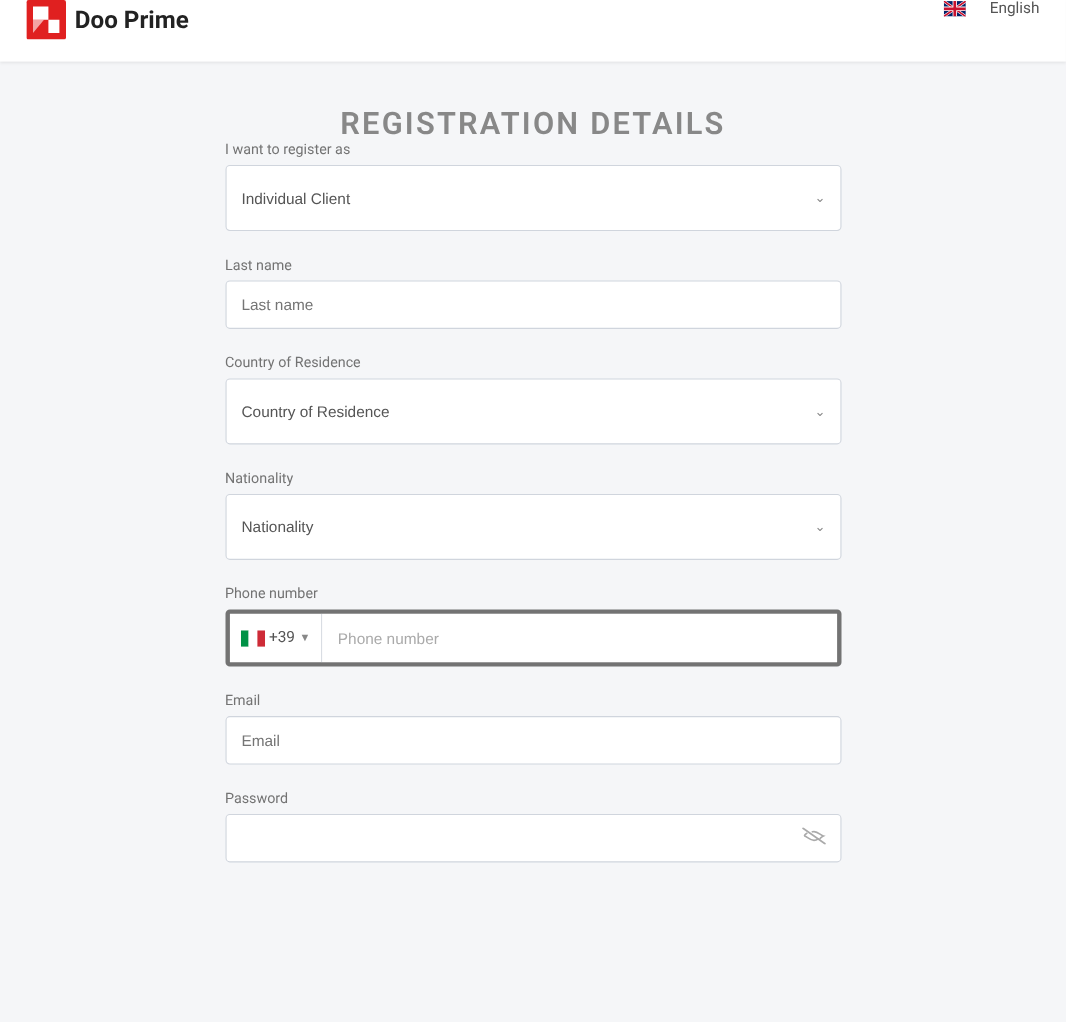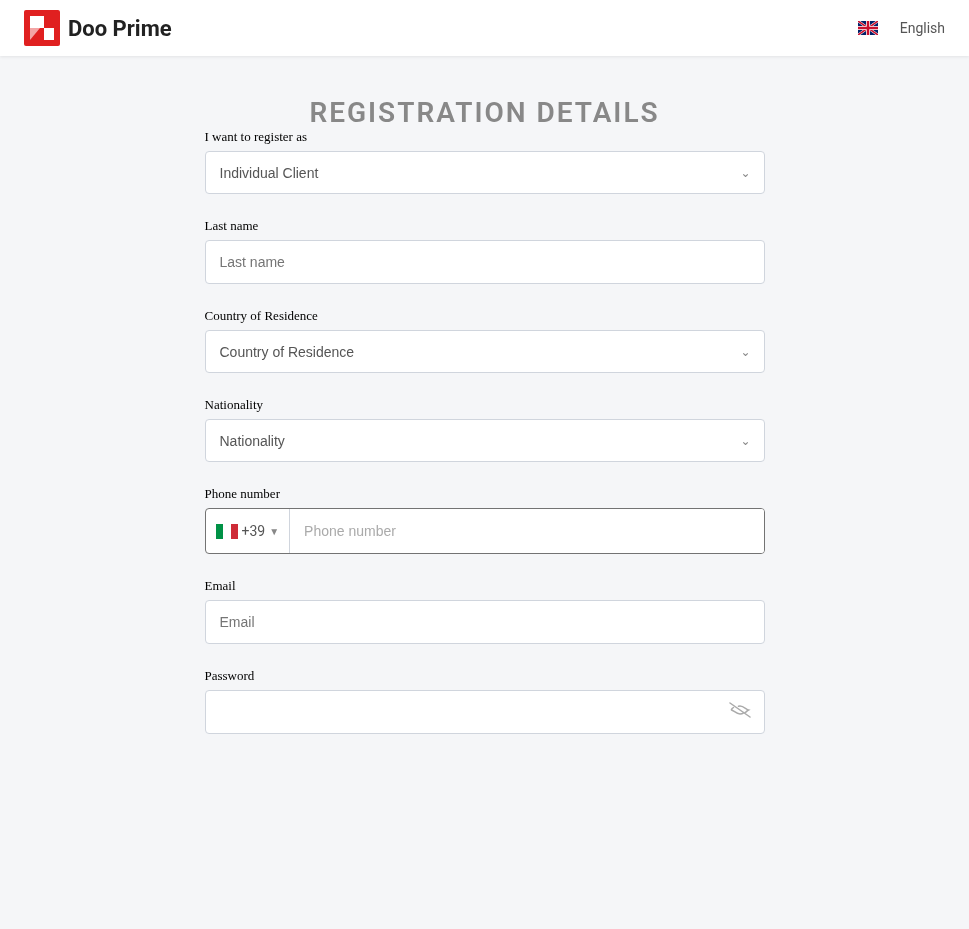--- a/index.html
+++ b/index.html
@@ -13,21 +13,21 @@
       background-color: #f5f6f8;
       min-height: 929px;
       color: #333;
     }
 
     
     .header {
       background-color: #ffffff;
       height: 56px;
       display: flex;
-      align-items: center;
+      align-items: flex-start;
       justify-content: space-between;
       padding: 0 24px;
       box-shadow: 0 1px 3px rgba(0,0,0,0.08);
     }
 
     .logo {
       display: flex;
       align-items: center;
       gap: 8px;
     }
@@ -72,24 +72,23 @@
       letter-spacing: 2px;
     }
 
     .form-group {
       margin-bottom: 24px;
     }
 
     .form-label {
       display: block;
       font-size: 13px;
-      color: #000000;
+      color: #737373;
       margin-bottom: 6px;
       font-weight: 400;
-      font-family: Liberation Serif, serif;
     }
 
     .form-control {
       width: 100%;
       height: 44px;
       border: 1px solid #d0d5dd;
       border-radius: 4px;
       padding: 0 14px;
       font-size: 14px;
       color: #555;
@@ -101,21 +100,21 @@
     .form-control.active-focus {
       border-color: #3b82c4;
     }
 
     .form-select-wrapper {
       position: relative;
     }
 
     .form-select {
       width: 100%;
-      height: 43px;
+      height: 60px;
       border: 1px solid #d0d5dd;
       border-radius: 4px;
       padding: 0 40px 0 14px;
       font-size: 14px;
       color: #555;
       background-color: #fff;
       appearance: none;
       -webkit-appearance: none;
       cursor: pointer;
       outline: none;
@@ -127,21 +126,21 @@
       top: 50%;
       transform: translateY(-50%);
       pointer-events: none;
       color: #888;
       font-size: 12px;
     }
 
     
     .phone-wrapper {
       display: flex;
-      border: 1px solid #737373;
+      border: 4px solid #737373;
       border-radius: 4px;
       overflow: hidden;
       background-color: #fff;
     }
 
     .phone-country {
       display: flex;
       align-items: center;
       gap: 4px;
       padding: 0 10px;

